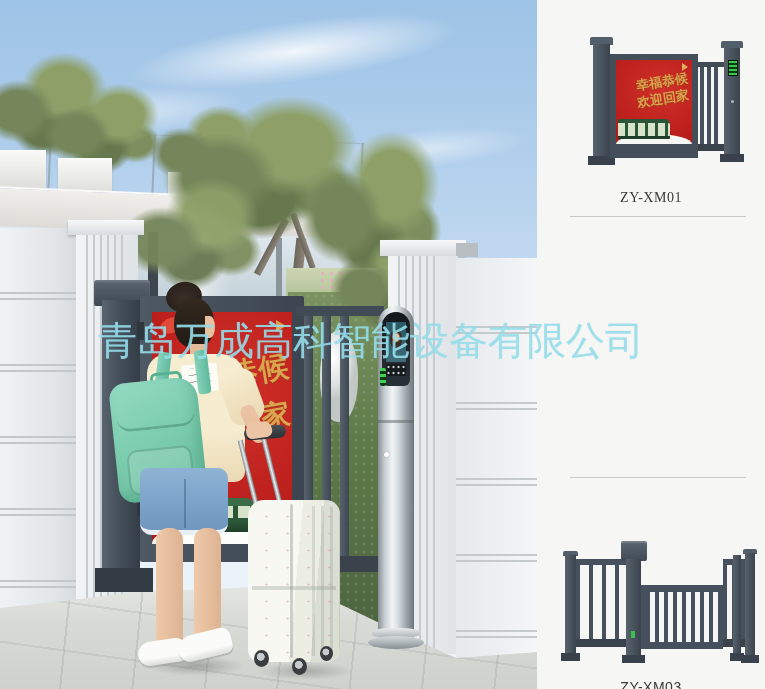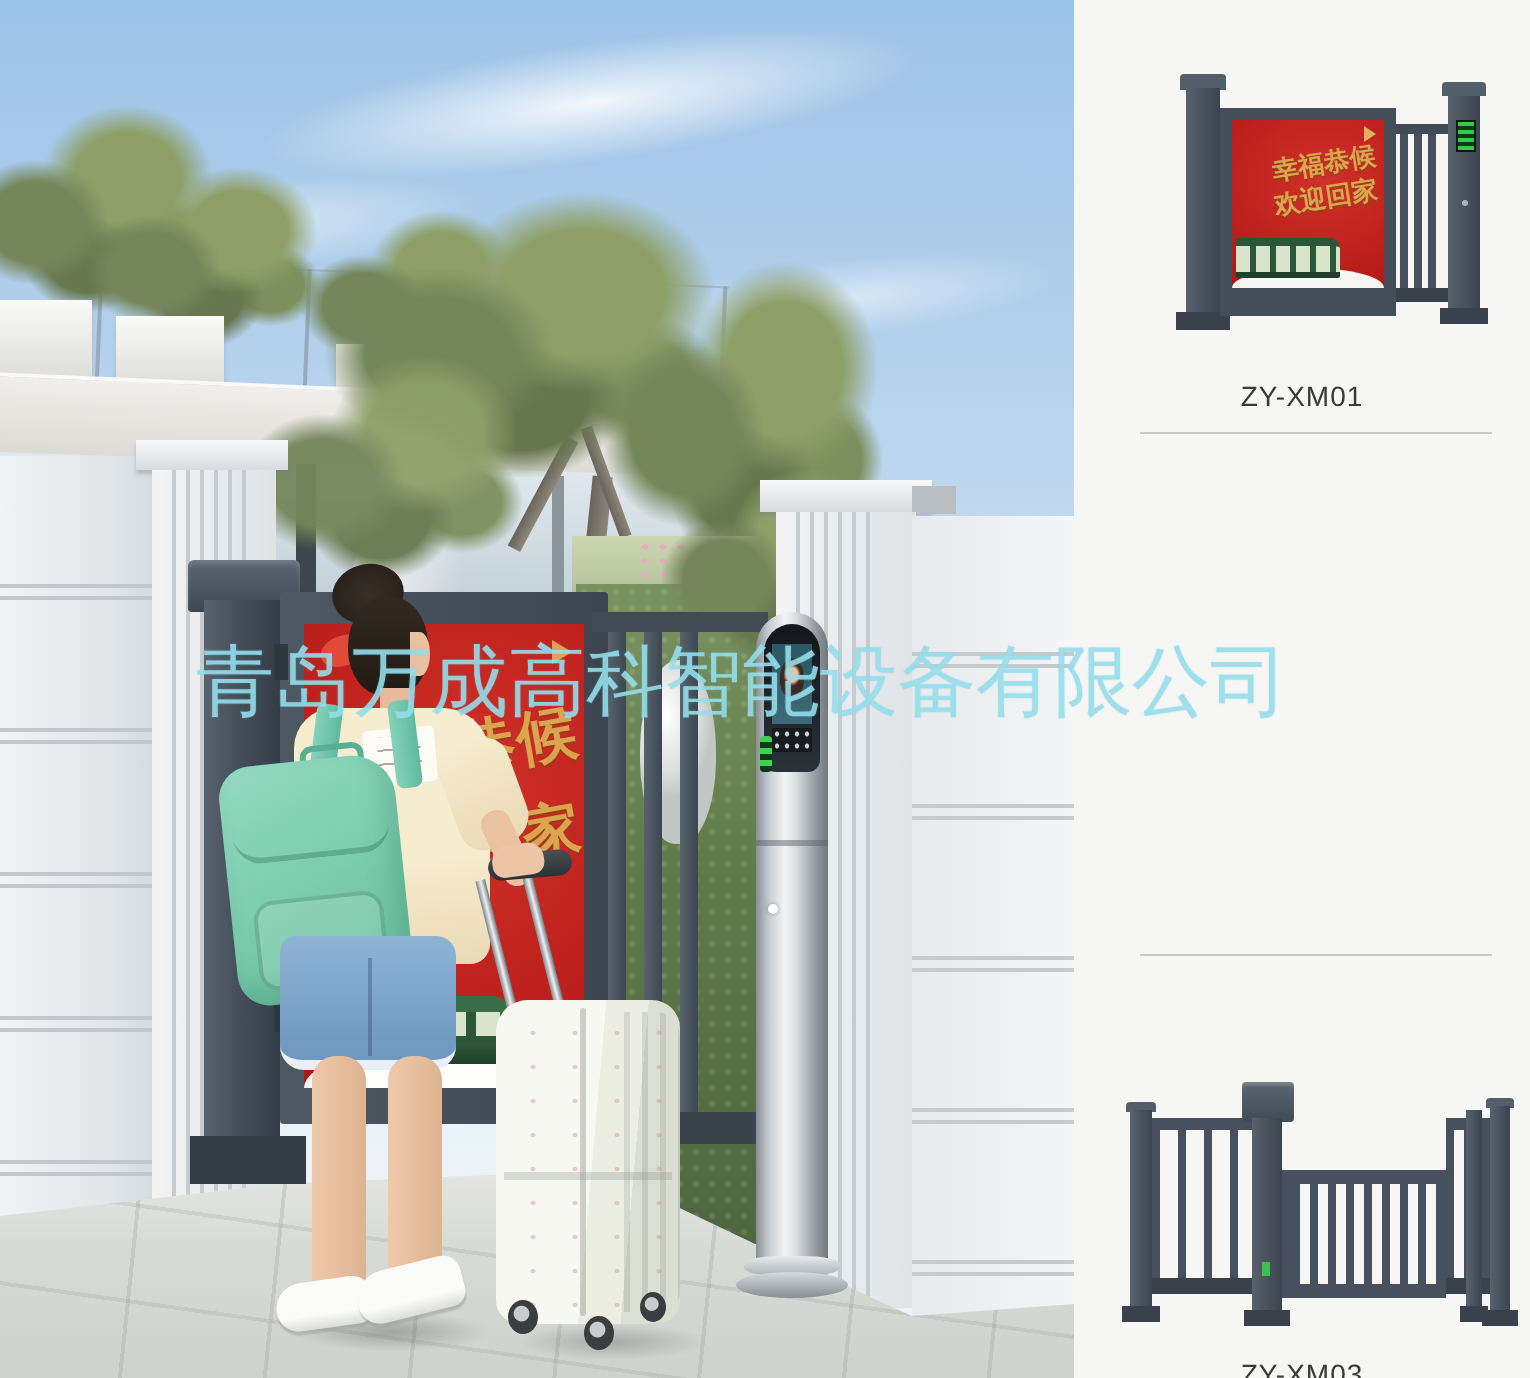--- a/index.html
+++ b/index.html
@@ -218,21 +218,21 @@
   
   .watermark{position:absolute;left:98px;top:314px;width:560px;z-index:60;pointer-events:none;
     font-size:39px;white-space:nowrap;color:rgba(150,222,235,.85);letter-spacing:0;
     text-shadow:0 0 1px rgba(120,200,215,.4);}
 
   
   .panel{position:absolute;left:537px;top:0;width:228px;height:689px;background:#f6f6f5;}
   .prod{position:absolute;left:0;width:228px;}
   .prod1{top:0;height:216px;} .prod2{top:217px;height:260px;} .prod3{top:491px;height:211px;}
   .plabel{position:absolute;left:0;right:0;text-align:center;font-size:14px;color:#3a3a3a;letter-spacing:.5px;}
-  .plabel1{top:190px;} .plabel2{top:236px;} .plabel3{top:188px;}
+  .plabel1{top:190px;font-family:Liberation Serif, serif;} .plabel2{top:236px;} .plabel3{top:188px;}
   .pdivider{position:absolute;left:33px;width:176px;height:1px;background:#c9c9c7;}
   .pdiv1{top:216px;} .pdiv2{top:477px;}
   .gsteel{background:linear-gradient(90deg,#57626d,#3b444e);}
   .gdark{background:#39424c;}
   .gcap{background:#525f6b;border-radius:2px 2px 0 0;}
   .gframe{background:#46515d;}
   .keypad{background:repeating-linear-gradient(180deg,#35c94a 0 2px,#0e3a18 2px 4px);border:1px solid #0a1a10;}
   .motorbox{background:linear-gradient(180deg,#5a6570,#414b55);border-radius:2px;
     box-shadow:inset 0 2px 1px rgba(255,255,255,.18);}
 

